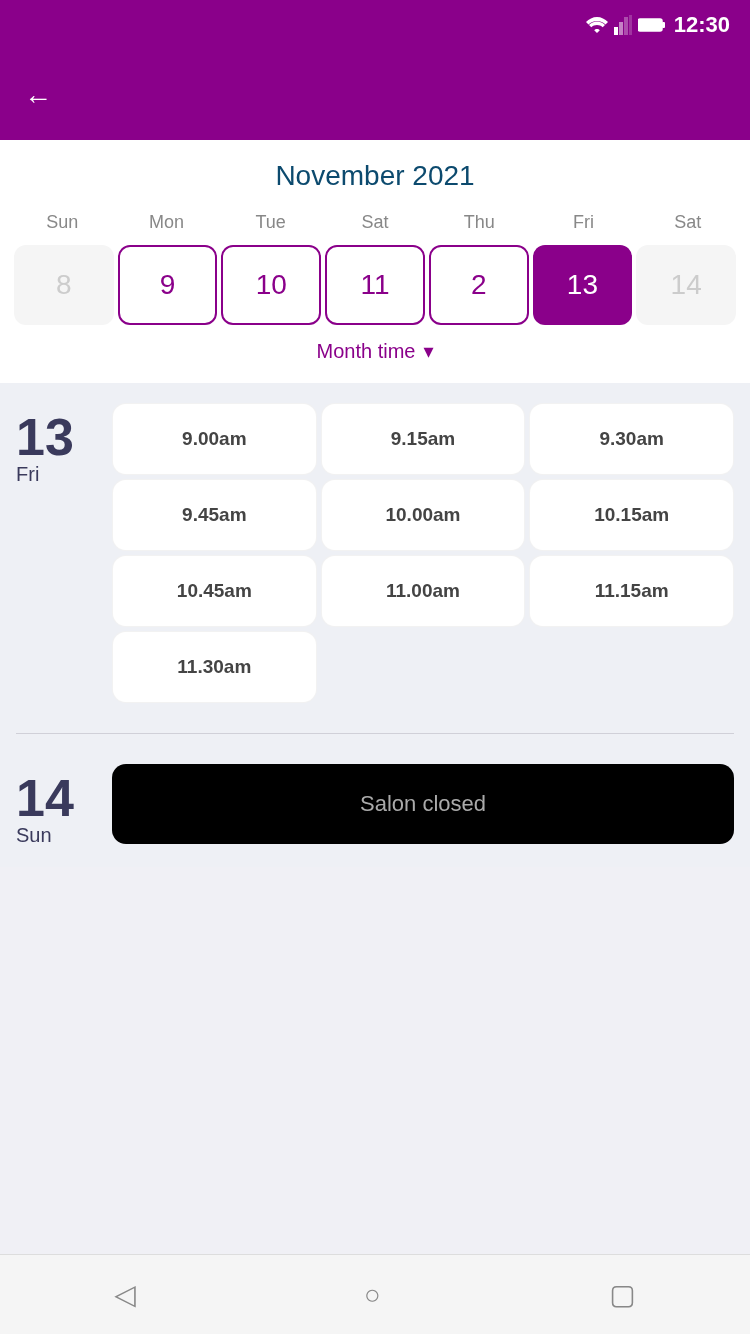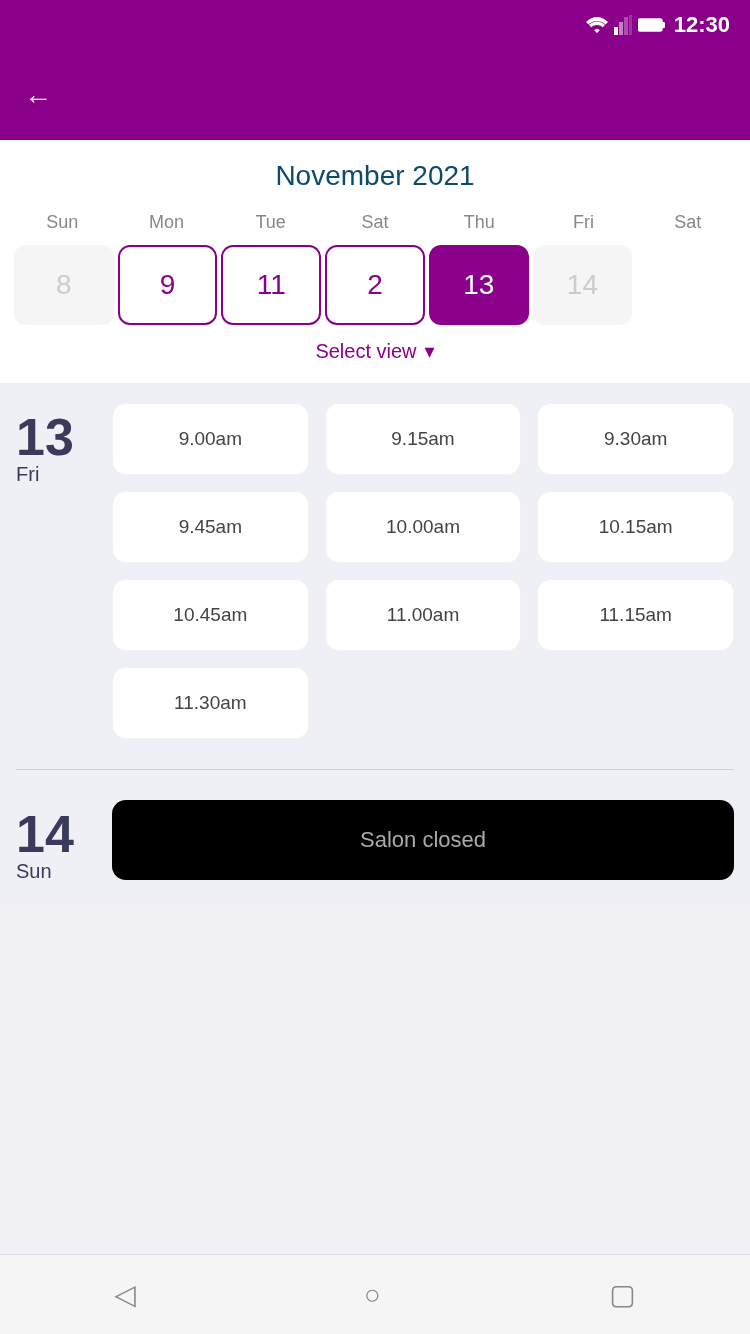--- a/index.html
+++ b/index.html
@@ -156,21 +156,22 @@
     }
     .day-info {
       min-width: 80px;
       padding-top: 8px;
     }
 
     .time-grid {
       flex: 1;
       display: grid;
       grid-template-columns: repeat(3, 1fr);
-      gap: 16px;
+      gap: 4px;
+      font-weight: bold;
     }
     .time-slot {
       background: white;
       border-radius: 14px;
       height: 72px;
       display: flex;
       align-items: center;
       justify-content: center;
       font-size: 19px;
       color: #444;
@@ -255,27 +256,28 @@
     <span class="day-header">Mon</span>
     <span class="day-header">Tue</span>
     <span class="day-header">Sat</span>
     <span class="day-header">Thu</span>
     <span class="day-header">Fri</span>
     <span class="day-header">Sat</span>
   </div>
   <div class="date-row">
     <div class="date-cell inactive">8</div>
     <div class="date-cell active">9</div>
+    <div class="date-cell active">10</div>
     <div class="date-cell active">11</div>
     <div class="date-cell active">2</div>
     <div class="date-cell selected">13</div>
     <div class="date-cell inactive">14</div>
   </div>
   <div class="month-view-toggle">
-    <span class="month-view-label">Select view</span>
+    <span class="month-view-label">Month time</span>
     <span class="chevron-down">▾</span>
   </div>
 </div>
 
 <div class="time-section">
 
   <div class="day-block">
     <div class="day-row">
       <div class="day-info">
         <div class="day-number">13</div>

